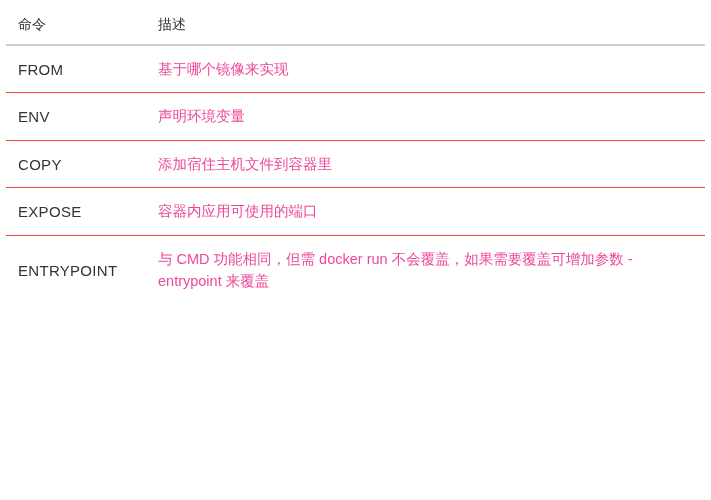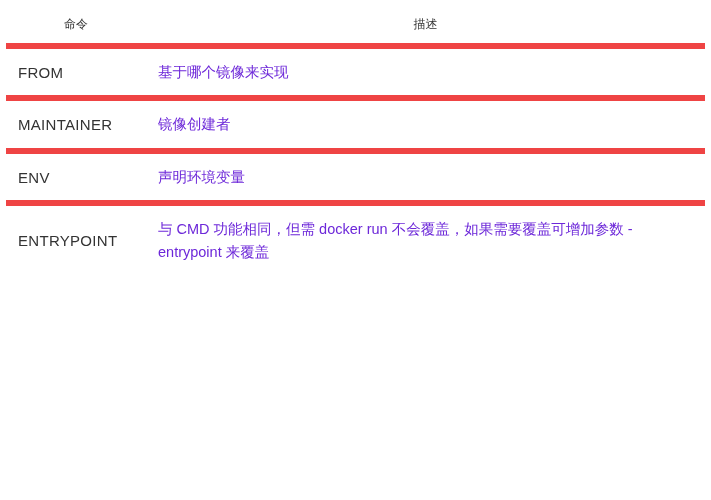--- a/index.html
+++ b/index.html
@@ -11,42 +11,42 @@
       font-family: "Microsoft YaHei", "PingFang SC", "Hiragino Sans GB", sans-serif;
       background: #ffffff;
       padding: 6px;
       width: 711px;
     }
     table {
       width: 100%;
       border-collapse: collapse;
     }
     th {
-      text-align: center;
+      text-align: left;
       font-weight: normal;
       color: #333;
       padding: 10px 12px;
-      font-size: 12px;
+      font-size: 14px;
       border-bottom: 2px solid #d0d0d0;
     }
     td {
       padding: 12px 12px;
       font-size: 14.5px;
       color: #333;
-      border-top: 6px solid #ef4444;
+      border-top: 1px solid #ef4444;
       vertical-align: middle;
     }
     td.cmd {
       color: #333;
       letter-spacing: 0.3px;
       width: 140px;
       font-size: 15px;
     }
     td.desc {
-      color: #6d28d9;
+      color: #ec4899;
       line-height: 1.55;
     }
     th.cmd-h {
       width: 140px;
     }
   </style>
 </head>
 <body>
 
 <table>
@@ -55,25 +55,29 @@
       <th class="cmd-h">命令</th>
       <th>描述</th>
     </tr>
   </thead>
   <tbody id="tbody">
   <tr>
         <td class="cmd">FROM</td>
         <td class="desc">基于哪个镜像来实现</td>
       </tr>
       <tr>
-        <td class="cmd">MAINTAINER</td>
-        <td class="desc">镜像创建者</td>
+        <td class="cmd">ENV</td>
+        <td class="desc">声明环境变量</td>
       </tr>
       <tr>
-        <td class="cmd">ENV</td>
-        <td class="desc">声明环境变量</td>
+        <td class="cmd">COPY</td>
+        <td class="desc">添加宿住主机文件到容器里</td>
+      </tr>
+      <tr>
+        <td class="cmd">EXPOSE</td>
+        <td class="desc">容器内应用可使用的端口</td>
       </tr>
       <tr>
         <td class="cmd">ENTRYPOINT</td>
         <td class="desc">与 CMD 功能相同，但需 docker run 不会覆盖，如果需要覆盖可增加参数 -entrypoint 来覆盖</td>
       </tr>
     </tbody>
 </table>
 
 </body></html>

